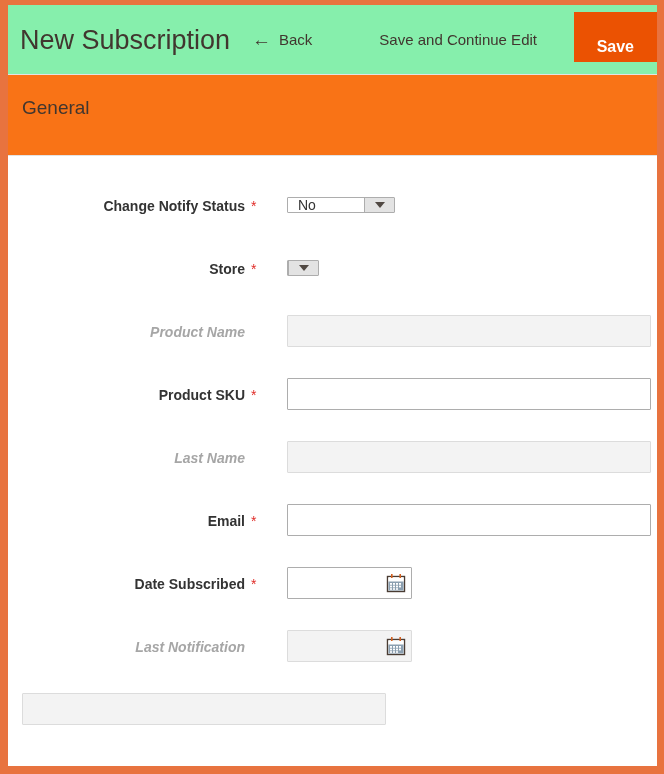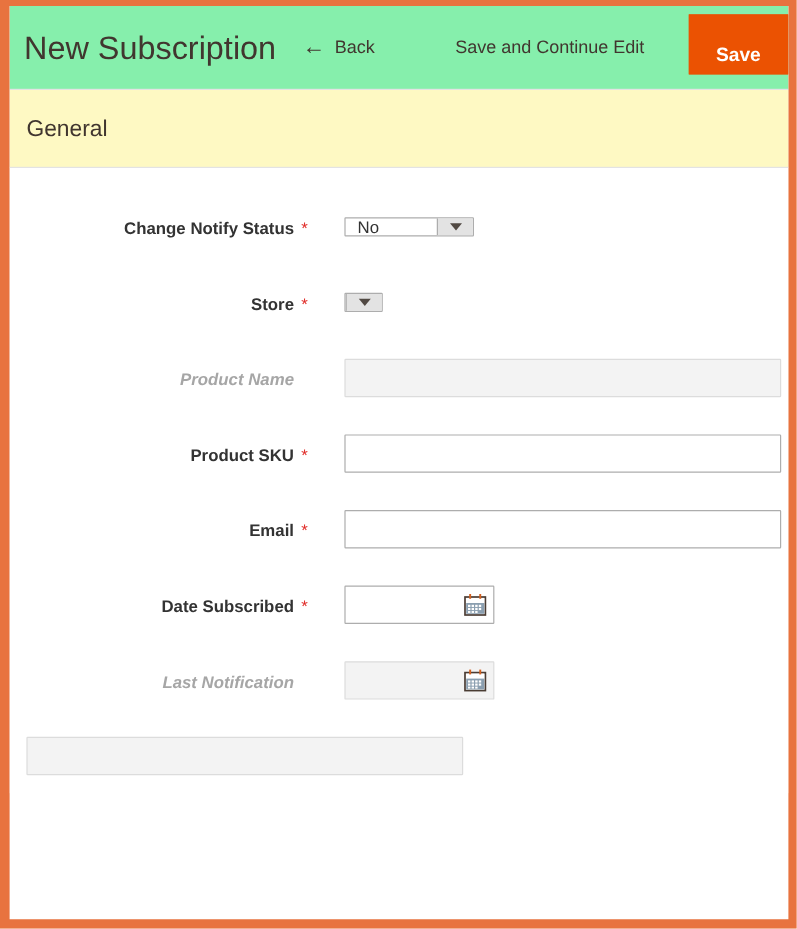--- a/index.html
+++ b/index.html
@@ -92,23 +92,23 @@
     font-weight: 600;
     cursor: pointer;
     line-height: 48px;
   }
 
   
   .section-title {
     font-size: 19px;
     color: #41362f;
     font-weight: 400;
-    padding: 22px 0 20px 14px;
+    padding: 22px 0 36px 14px;
     border-bottom: 1px solid #e3e3e3;
-    background: #fef9c3;
+    background: #f97316;
   }
 
   
   .form {
     padding-top: 17px;
     background: #ffffff;
   }
   .field-row {
     display: flex;
     align-items: center;
@@ -287,20 +287,29 @@
           <input type="text" class="text-input disabled" disabled="" style="">
         </div>
       </div>
       <div class="field-row">
         <div class="field-label-wrap">
           <label class="field-label">Product SKU</label>
           <span class="req-star">*</span>
         </div>
         <div class="field-control">
           <input type="text" class="text-input" style="">
+        </div>
+      </div>
+      <div class="field-row">
+        <div class="field-label-wrap">
+          <label class="field-label disabled">Last Name</label>
+          <span class="req-star hidden">*</span>
+        </div>
+        <div class="field-control">
+          <input type="text" class="text-input disabled" disabled="" style="">
         </div>
       </div>
       <div class="field-row">
         <div class="field-label-wrap">
           <label class="field-label">Email</label>
           <span class="req-star">*</span>
         </div>
         <div class="field-control">
           <input type="text" class="text-input" style="">
         </div>

